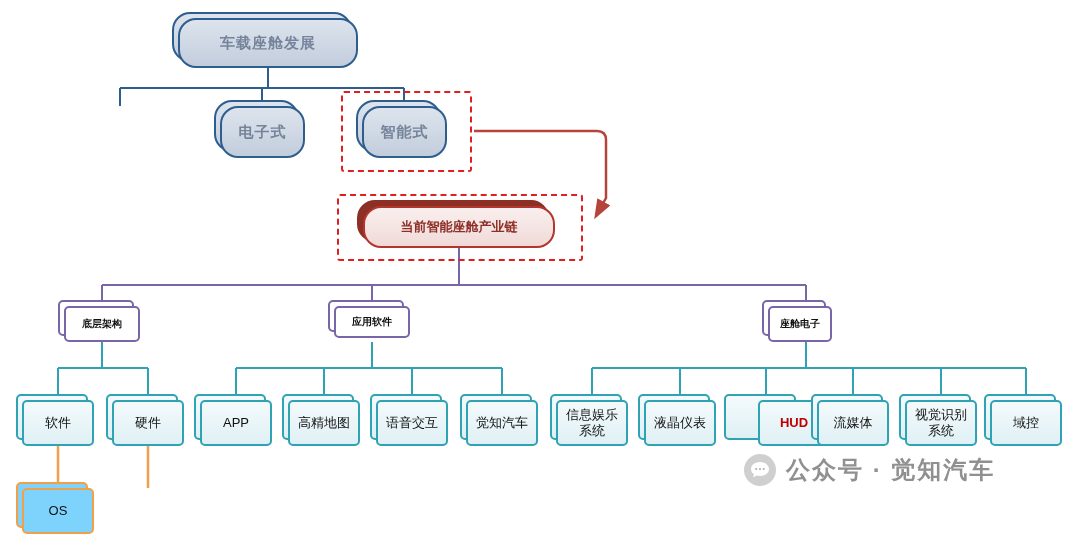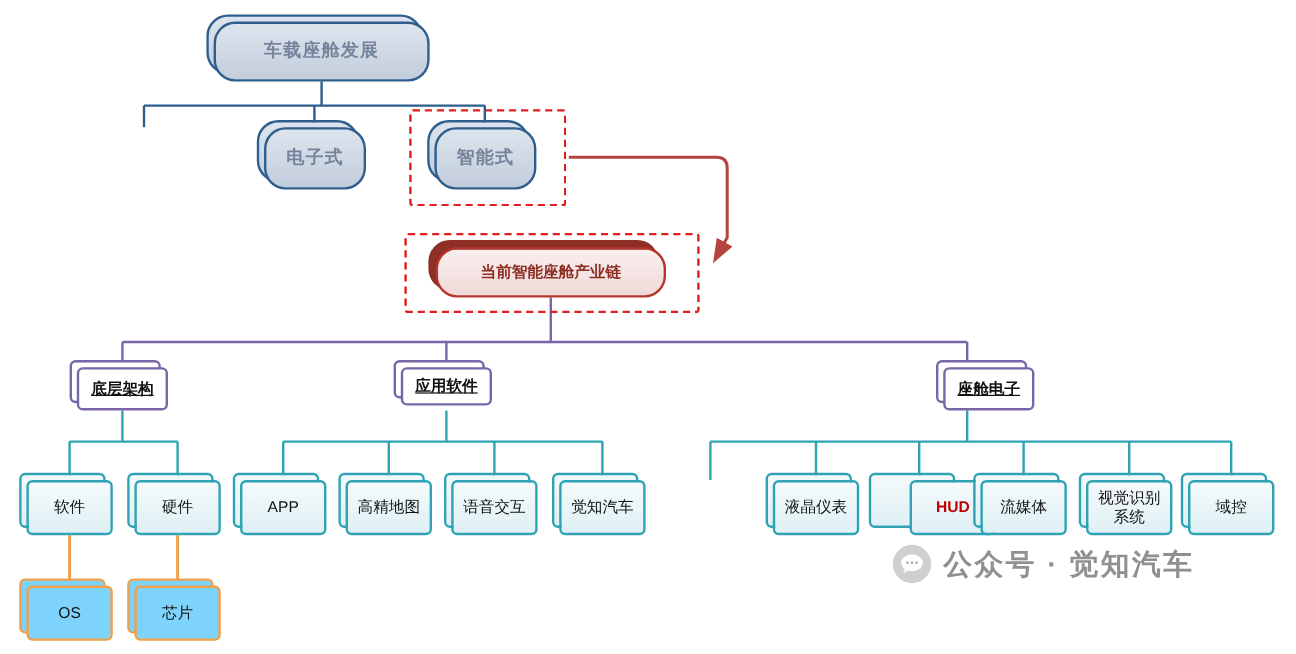--- a/index.html
+++ b/index.html
@@ -17,21 +17,21 @@
   .blue .layer{border:2px solid #2E5E8E;background:linear-gradient(180deg,#DDE4ED 0%,#C2CDDC 100%);}
   .blue .face{font-size:15px;font-weight:bold;color:#76849B;letter-spacing:1px;}
 
   
   .redbox .layer{border:2px solid #B3362C;background:linear-gradient(180deg,#F9EFEE 0%,#F0DAD8 100%);}
   .redbox .ghost{background:#8E2F26;border-color:#8E2F26;}
   .redbox .face{font-size:13px;font-weight:bold;color:#8E2F26;}
 
   
   .purple .layer{border:2.5px solid #7866A8;background:#FFFFFF;border-radius:5px;}
-  .purple .face{font-size:13px;font-weight:600;color:#111111;text-decoration:underline;}
+  .purple .face{font-size:10px;font-weight:600;color:#111111;}
 
   
   .teal .layer{border:2px solid #2FA3B4;background:linear-gradient(180deg,#F4FAFC 0%,#DFF0F4 100%);border-radius:5px;}
   .teal .face{font-size:13px;color:#111111;font-weight:500;}
   .hud-red .face{color:#C00000;font-weight:bold;margin-left:28px;}
 
   
   .orange .layer{border:2.5px solid #F0A04A;background:#7dd3fc;border-radius:5px;}
   .orange .face{font-size:13px;color:#111111;font-weight:500;}
 
@@ -92,21 +92,21 @@
   </div>
 
   <div class="node purple" style="left:64px;top:306px;width:76px;height:36px">
     <div class="layer ghost"></div>
     <div class="layer face">底层架构</div>
   </div>
   <div class="node purple" style="left:334px;top:306px;width:76px;height:32px">
     <div class="layer ghost"></div>
     <div class="layer face">应用软件</div>
   </div>
-  <div class="node purple" style="left:786px;top:306px;width:76px;height:36px">
+  <div class="node purple" style="left:768px;top:306px;width:64px;height:36px">
     <div class="layer ghost"></div>
     <div class="layer face">座舱电子</div>
   </div>
 
   <div class="node teal" style="left:22px;top:400px;width:72px;height:46px">
     <div class="layer ghost"></div>
     <div class="layer face">软件</div>
   </div>
   <div class="node teal" style="left:112px;top:400px;width:72px;height:46px">
     <div class="layer ghost"></div>
@@ -123,20 +123,24 @@
   </div>
   <div class="node teal" style="left:376px;top:400px;width:72px;height:46px">
     <div class="layer ghost"></div>
     <div class="layer face">语音交互</div>
   </div>
   <div class="node teal" style="left:466px;top:400px;width:72px;height:46px">
     <div class="layer ghost"></div>
     <div class="layer face">觉知汽车</div>
   </div>
 
+  <div class="node teal" style="left:556px;top:400px;width:72px;height:46px">
+    <div class="layer ghost"></div>
+    <div class="layer face">信息娱乐系统</div>
+  </div>
   <div class="node teal" style="left:644px;top:400px;width:72px;height:46px">
     <div class="layer ghost"></div>
     <div class="layer face">液晶仪表</div>
   </div>
   <div class="node teal hud-red" style="left:730px;top:400px;width:72px;height:46px">
     <div class="layer ghost"></div>
     <div class="layer face">HUD</div>
   </div>
   <div class="node teal" style="left:817px;top:400px;width:72px;height:46px">
     <div class="layer ghost"></div>
@@ -148,24 +152,20 @@
   </div>
   <div class="node teal" style="left:990px;top:400px;width:72px;height:46px">
     <div class="layer ghost"></div>
     <div class="layer face">域控</div>
   </div>
 
   <div class="node orange" style="left:22px;top:488px;width:72px;height:46px">
     <div class="layer ghost"></div>
     <div class="layer face">OS</div>
   </div>
-  <div class="node orange" style="left:112px;top:488px;width:72px;height:46px">
-    <div class="layer ghost"></div>
-    <div class="layer face">芯片</div>
-  </div>
 
   <div class="watermark">
     <div class="wm-icon">
       <svg width="20" height="18" viewBox="0 0 20 18">
         <path d="M10,1 C15,1 19,4 19,8 C19,12 15,15 10,15 C8.8,15 7.7,14.8 6.7,14.5 L3,16.5 L4,13.2 C2.2,12 1,10.1 1,8 C1,4 5,1 10,1 Z" fill="#FFFFFF"></path>
         <circle cx="6.2" cy="8" r="1.1" fill="#AFAFAF"></circle>
         <circle cx="10" cy="8" r="1.1" fill="#AFAFAF"></circle>
         <circle cx="13.8" cy="8" r="1.1" fill="#AFAFAF"></circle>
       </svg>
     </div>

